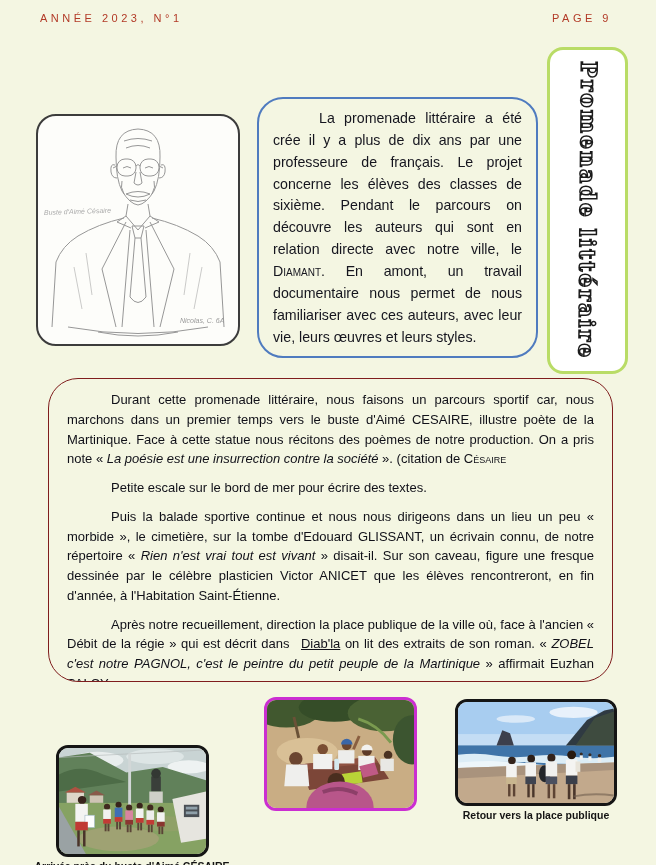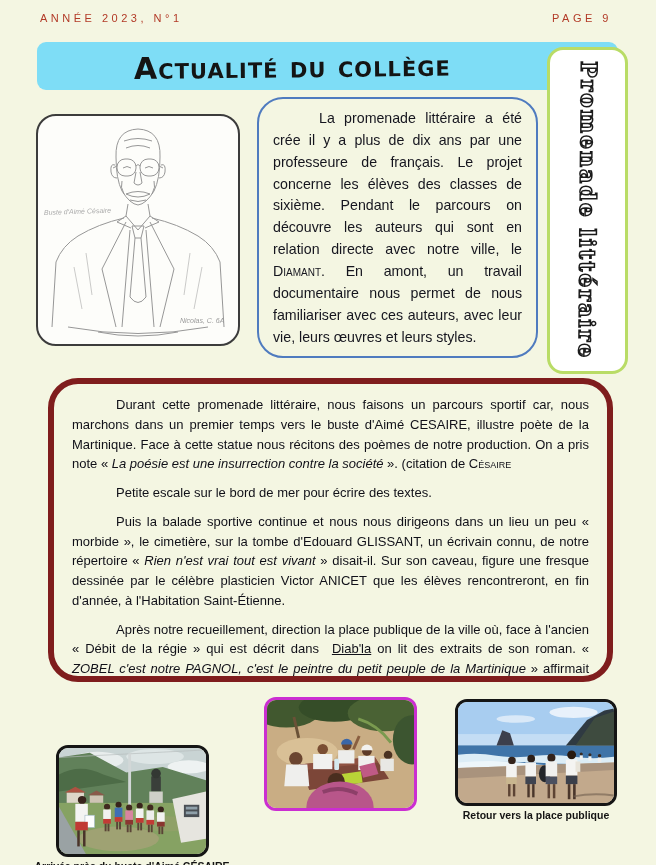--- a/index.html
+++ b/index.html
@@ -29,21 +29,21 @@
   .portrait{position:absolute;left:36px;top:114px;width:204px;height:232px;background:#fdfdfa;
             border:2.5px solid #3c3c3c;border-radius:20px;box-sizing:border-box;overflow:hidden;}
   .portrait svg{width:100%;height:100%;}
 
   
   .intro-box{position:absolute;left:257px;top:97px;width:281px;height:261px;border:2px solid #4f7bbf;
              border-radius:26px;box-sizing:border-box;padding:9px 14px;overflow:hidden;}
   .intro-box p{margin:0;font-size:14.2px;line-height:1.54;text-align:justify;text-indent:46px;color:#15151e;}
 
   
-  .main-box{position:absolute;left:48px;top:378px;width:565px;height:304px;border:6px solid #7f1d1d;
+  .main-box{position:absolute;left:48px;top:378px;width:565px;height:304px;border:1px solid #7f1d1d;
             border-radius:30px;box-sizing:border-box;padding:11px 18px;overflow:hidden;}
   .main-box p{margin:0 0 9px 0;font-size:13px;line-height:1.52;text-align:justify;text-indent:44px;color:#101018;}
   .it{font-style:italic;}
   .sc{font-variant:small-caps;}
   .ul{text-decoration:underline;margin-left:7px;}
 
   
   figure{position:absolute;top:697px;margin:0;width:200px;text-align:center;}
   .fig1{left:32px;margin-top:48px;} .fig2{left:240px;} .fig3{left:436px;}
   .photo-frame{margin:0 auto;border-radius:12px;overflow:hidden;box-sizing:border-box;}
@@ -57,23 +57,20 @@
   .footer{position:absolute;left:48px;top:841px;font-size:12.5px;font-weight:bold;color:#1c1c1c;}
 </style>
 </head>
 <body>
 
 <div class="page">
 
   <div class="hdr hdr-left">ANNÉE 2023, N°1</div>
   <div class="hdr hdr-right">PAGE 9</div>
 
-  <div class="banner">
-    <span class="title">Actualité du collège</span>
-  </div>
 
   <div class="side-tab">
     <span class="vlabel">Promenade littéraire</span>
   </div>
 
   <div class="portrait">
     <svg viewBox="0 0 200 226">
       <g stroke="#979797" fill="none" stroke-width="1">
         <path d="M78 40 Q77 13 100 12 Q123 13 122 40 Q122 62 116 74 Q108 87 100 88 Q92 87 84 74 Q78 62 78 40"></path>
         <path d="M77 48 Q72 46 73 55 Q74 61 79 61"></path>

